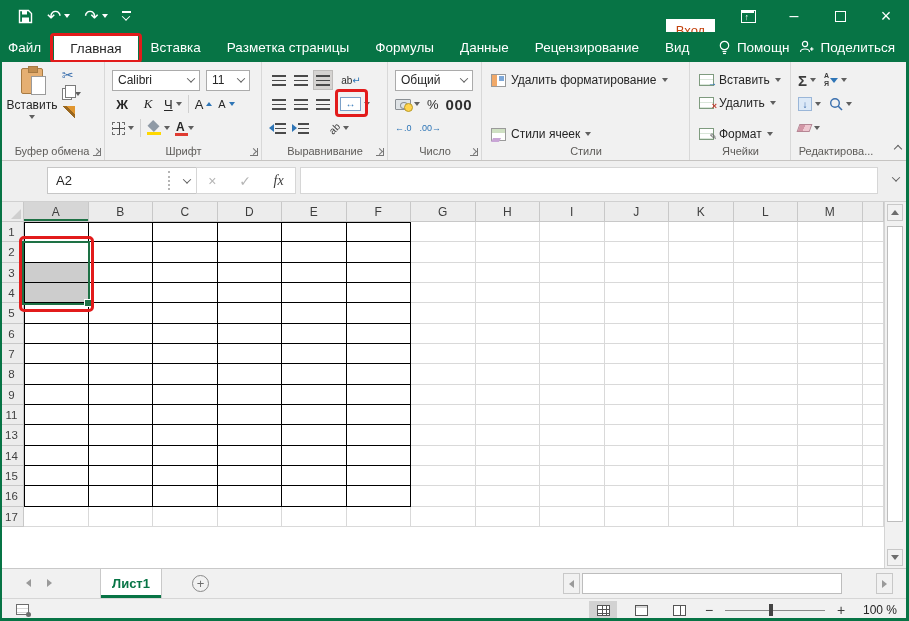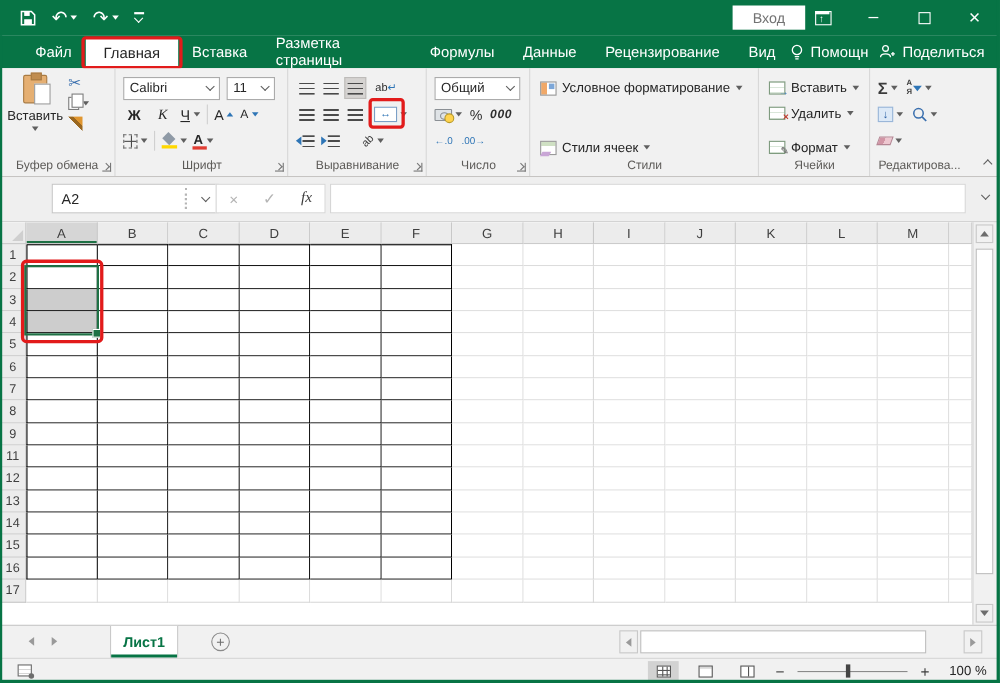--- a/index.html
+++ b/index.html
@@ -21,32 +21,32 @@
   .launcher::before { content:""; position:absolute; right:1px; bottom:1px; width:4px; height:4px; border-right:1.5px solid #777; border-bottom:1.5px solid #777; transform:rotate(-45deg); }
 
   
   .titlebar { position:absolute; left:0; top:0; width:909px; height:32px; background:#077445; display:flex; align-items:center; color:#fff; }
   .qat { display:flex; align-items:center; gap:14px; margin-left:18px; }
   .qat .btn { display:flex; align-items:center; gap:3px; cursor:default; }
   .undo-glyph,.redo-glyph { font-size:17px; color:#fff; line-height:1; }
   .qat-chev { display:flex; flex-direction:column; align-items:center; }
   .qat-chev .bar { width:9px; height:1.5px; background:#fff; margin-bottom:2px; }
   .title-text { position:absolute; left:50%; transform:translateX(-50%); top:8px; font-size:13px; color:#fff; white-space:nowrap; }
-  .signin { position:absolute; left:666px; top:5px; width:66px; height:22px; background:#fff; color:#737373; font-size:13px; display:flex; align-items:center; justify-content:center; }
+  .signin { position:absolute; left:666px; top:19px; width:49px; height:22px; background:#fff; color:#c2410c; font-size:13px; display:flex; align-items:center; justify-content:center; }
   .win-controls { position:absolute; right:0; top:0; height:32px; display:flex; }
   .win-controls .wc { width:46px; height:32px; display:flex; align-items:center; justify-content:center; color:#fff; }
   .maxbox { width:11px; height:11px; border:1.4px solid #fff; }
   .ribbonopt-ico { position:relative; width:15px; height:13px; border:1.3px solid #fff; }
   .ribbonopt-ico::before { content:""; position:absolute; left:-1px; top:-1px; width:13px; height:3px; background:#fff; }
   .ribbonopt-ico::after { content:"\2191"; position:absolute; left:3px; top:1px; font-size:9px; color:#fff; }
 
   
   .tabrow { position:absolute; left:0; top:32px; width:909px; height:30px; background:#077445; display:flex; align-items:stretch; color:#fff; font-size:13.5px; }
   .tab { display:flex; align-items:center; padding:0 13px; cursor:default; position:relative; }
-  .tab.first { padding-left:32px; }
+  .tab.first { padding-left:8px; }
   .tab.active { background:#fff; color:#262626; margin:3px 0 0 0; padding:0 16px; }
   .annot-tab { position:absolute; left:-4px; top:-2px; right:-4px; bottom:-1px; border:3px solid #e21b1b; border-radius:4px; pointer-events:none; }
   .tabs-right { margin-left:auto; display:flex; align-items:center; gap:10px; padding-right:14px; }
   .tr-item { display:flex; align-items:center; gap:6px; }
 
   
   .ribbon { position:absolute; left:0; top:62px; width:909px; height:99px; background:#f1f1f1; border-bottom:1px solid #c6c4c2; font-size:12px; color:#262626; }
   .rgroup { position:absolute; top:0; height:98px; border-right:1px solid #d8d8d8; }
   .glabel { position:absolute; left:0; right:0; bottom:3px; text-align:center; font-size:11px; color:#5d5b58; white-space:nowrap; overflow:hidden; }
   .rrow { position:absolute; left:6px; right:6px; display:flex; align-items:center; gap:6px; }
@@ -98,21 +98,21 @@
   .ind-ico .tri-l { border-right-color:#2e75b6; } .ind-ico .tri-r { border-left-color:#2e75b6; }
   .annot-merge { position:absolute; left:72px; top:27px; width:33px; height:28px; border:3px solid #e21b1b; border-radius:4px; pointer-events:none; z-index:5; }
 
   
   .g-num { left:389px; width:93px; }
   .fmtbox { width:78px; }
   .cur-ico { position:relative; width:16px; height:11px; background:#dfe3e6; border:1px solid #8a8f94; border-radius:1px; }
   .cur-ico::before { content:""; position:absolute; left:4px; top:2px; width:6px; height:5px; border:1px solid #8a8f94; border-radius:50%; }
   .cur-ico::after { content:""; position:absolute; right:-3px; bottom:-3px; width:7px; height:7px; background:#ffd34d; border:1px solid #b89a2a; border-radius:50%; }
   .pct { font-size:13px; color:#2e2e2e; }
-  .thou { font-size:11px; font-weight:bold; color:#2e2e2e; letter-spacing:0.5px;font-style:italic; }
+  .thou { font-size:15px; font-weight:bold; color:#2e2e2e; letter-spacing:0.5px; }
   .decchg { font-size:9px; color:#2e2e2e; white-space:nowrap; }
   .decchg .arr { color:#2e75b6; }
 
   
   .g-styles { left:483px; width:207px; }
   .srow { position:absolute; left:8px; display:flex; align-items:center; gap:5px; height:20px; font-size:12px; white-space:nowrap; }
   .s1 { top:8px; } .s2 { top:31px; } .s3 { top:62px; }
   .mini-tbl { position:relative; width:15px; height:13px; border:1px solid #9a9a9a; background:#fff; }
   .mini-tbl.cf { background:linear-gradient(to right,#f0a868 0 5px,#fff 5px); }
   .mini-tbl.cf::after { content:""; position:absolute; right:1px; top:1px; width:5px; height:5px; background:#7da7d8; }
@@ -420,21 +420,21 @@
         <span class="decchg"><span class="arr">←.0</span></span>
         <span class="decchg"><span class="arr">.00→</span></span>
       </div>
       <div class="glabel">Число</div>
       <span class="launcher"></span>
     </div>
 
     <div class="rgroup g-styles">
       <div class="srow s1">
         <span class="mini-tbl cf"></span>
-        <span>Условное форматирование</span>
+        <span>Удалить форматирование</span>
         <span class="dd"></span>
       </div>
       <div class="srow s3">
         <span class="mini-tbl cs"></span>
         <span>Стили ячеек</span>
         <span class="dd"></span>
       </div>
       <div class="glabel">Стили</div>
     </div>
 
@@ -687,37 +687,20 @@
           <div class="gc"></div>
           <div class="gc"></div>
           <div class="gc"></div>
           <div class="gc"></div>
           <div class="gc"></div>
           <div class="gc"></div>
           <div class="gc spacer"></div>
         </div>
         <div class="g-row">
           <div class="rh">11</div>
-          <div class="gc bb bl"></div>
-          <div class="gc bb"></div>
-          <div class="gc bb"></div>
-          <div class="gc bb"></div>
-          <div class="gc bb"></div>
-          <div class="gc bb"></div>
-          <div class="gc"></div>
-          <div class="gc"></div>
-          <div class="gc"></div>
-          <div class="gc"></div>
-          <div class="gc"></div>
-          <div class="gc"></div>
-          <div class="gc"></div>
-          <div class="gc spacer"></div>
-        </div>
-        <div class="g-row">
-          <div class="rh">12</div>
           <div class="gc bb bl"></div>
           <div class="gc bb"></div>
           <div class="gc bb"></div>
           <div class="gc bb"></div>
           <div class="gc bb"></div>
           <div class="gc bb"></div>
           <div class="gc"></div>
           <div class="gc"></div>
           <div class="gc"></div>
           <div class="gc"></div>

